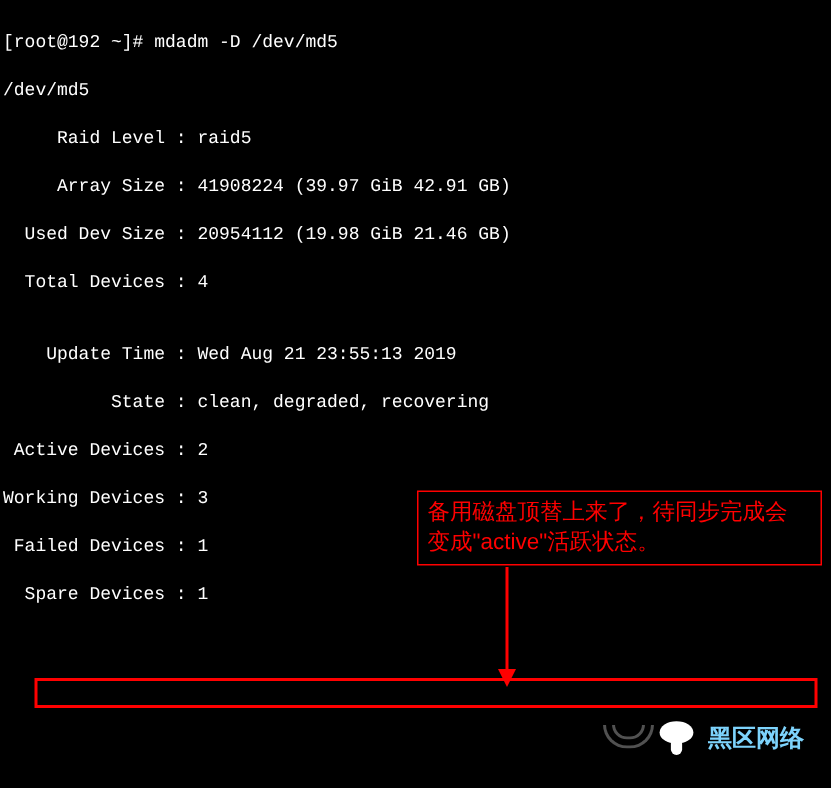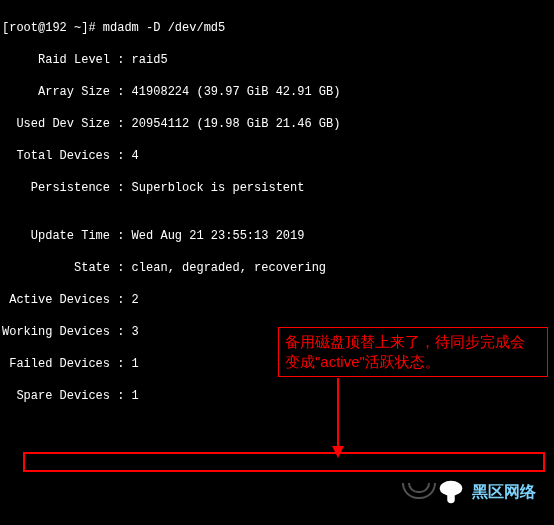--- a/index.html
+++ b/index.html
@@ -72,25 +72,25 @@
     height: 8px;
     margin-left: 6px;
     margin-top: 0;
   }
 </style>
 </head>
 <body>
 
 <div class="terminal">
 <div class="line">[root@192 ~]# mdadm -D /dev/md5</div>
+<div class="line">/dev/md5</div>
 <div class="line">     Raid Level : raid5</div>
 <div class="line">     Array Size : 41908224 (39.97 GiB 42.91 GB)</div>
 <div class="line">  Used Dev Size : 20954112 (19.98 GiB 21.46 GB)</div>
 <div class="line">  Total Devices : 4</div>
-<div class="line">    Persistence : Superblock is persistent</div>
 <div class="line"></div>
 <div class="line">    Update Time : Wed Aug 21 23:55:13 2019</div>
 <div class="line">          State : clean, degraded, recovering</div>
 <div class="line"> Active Devices : 2</div>
 <div class="line">Working Devices : 3</div>
 <div class="line"> Failed Devices : 1</div>
 <div class="line">  Spare Devices : 1</div>
 <div class="line"></div>
 
 

